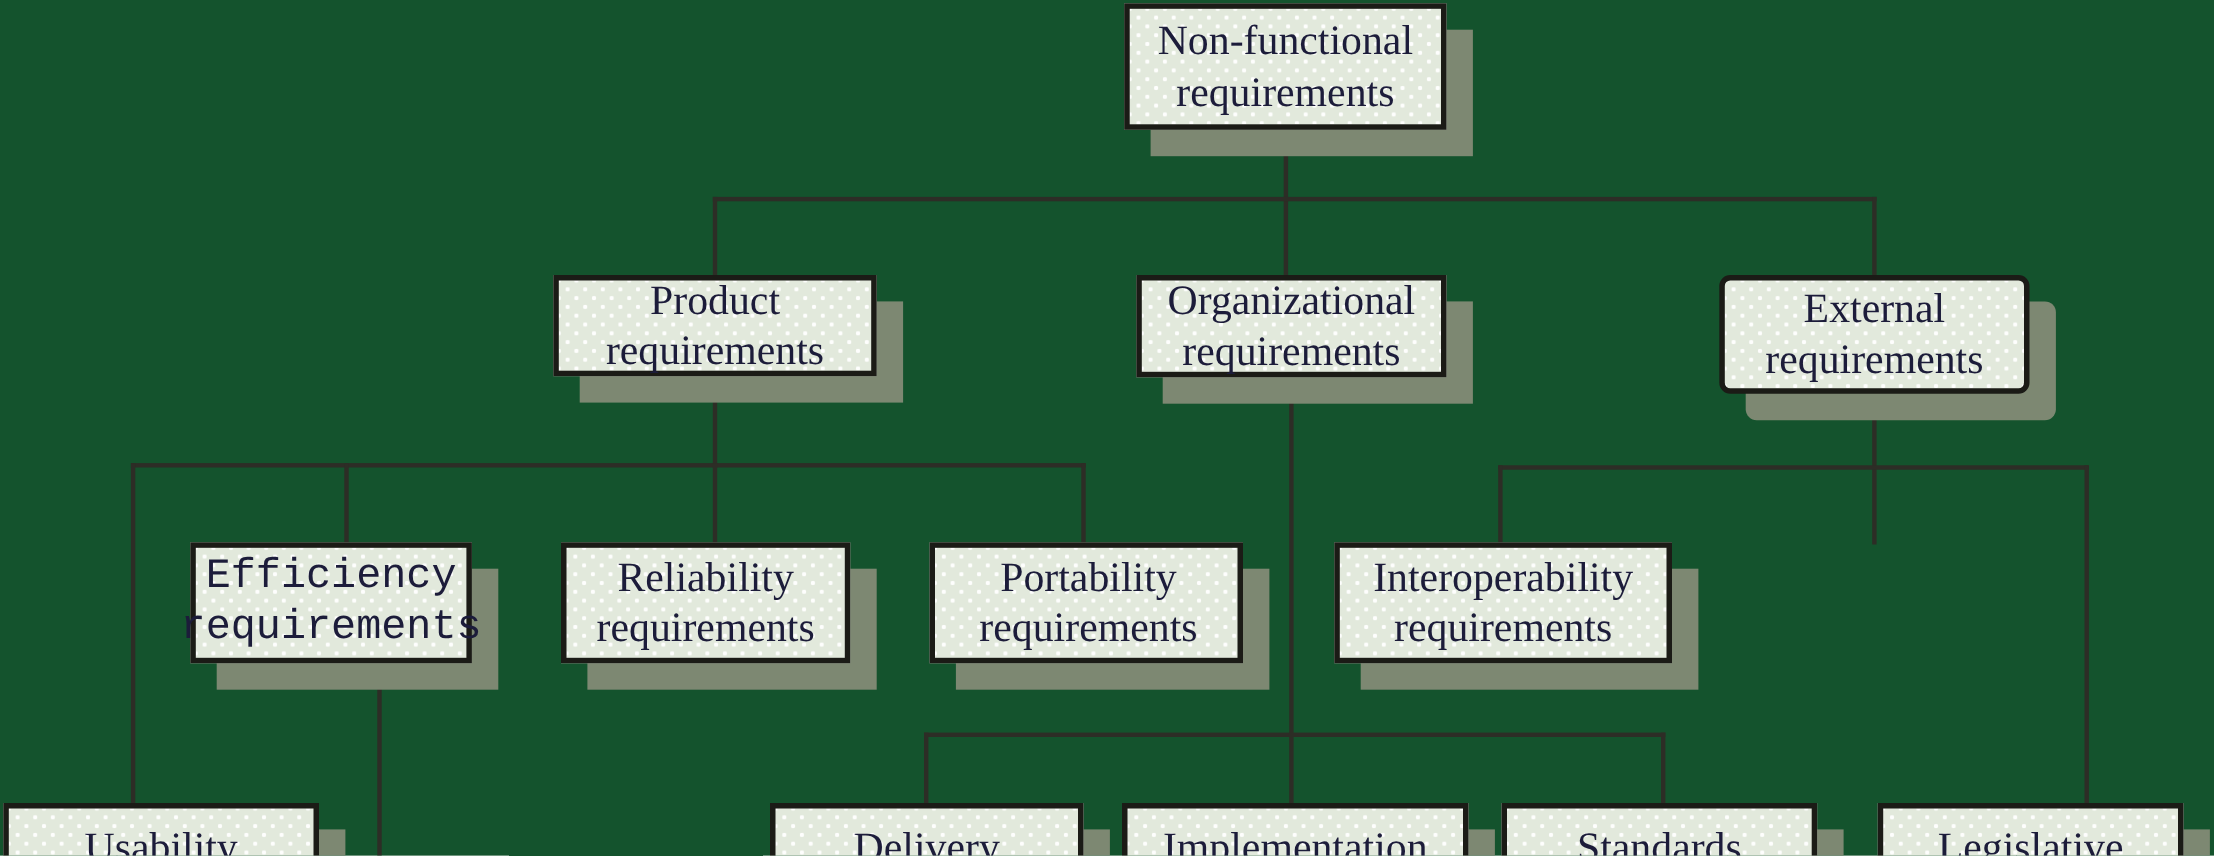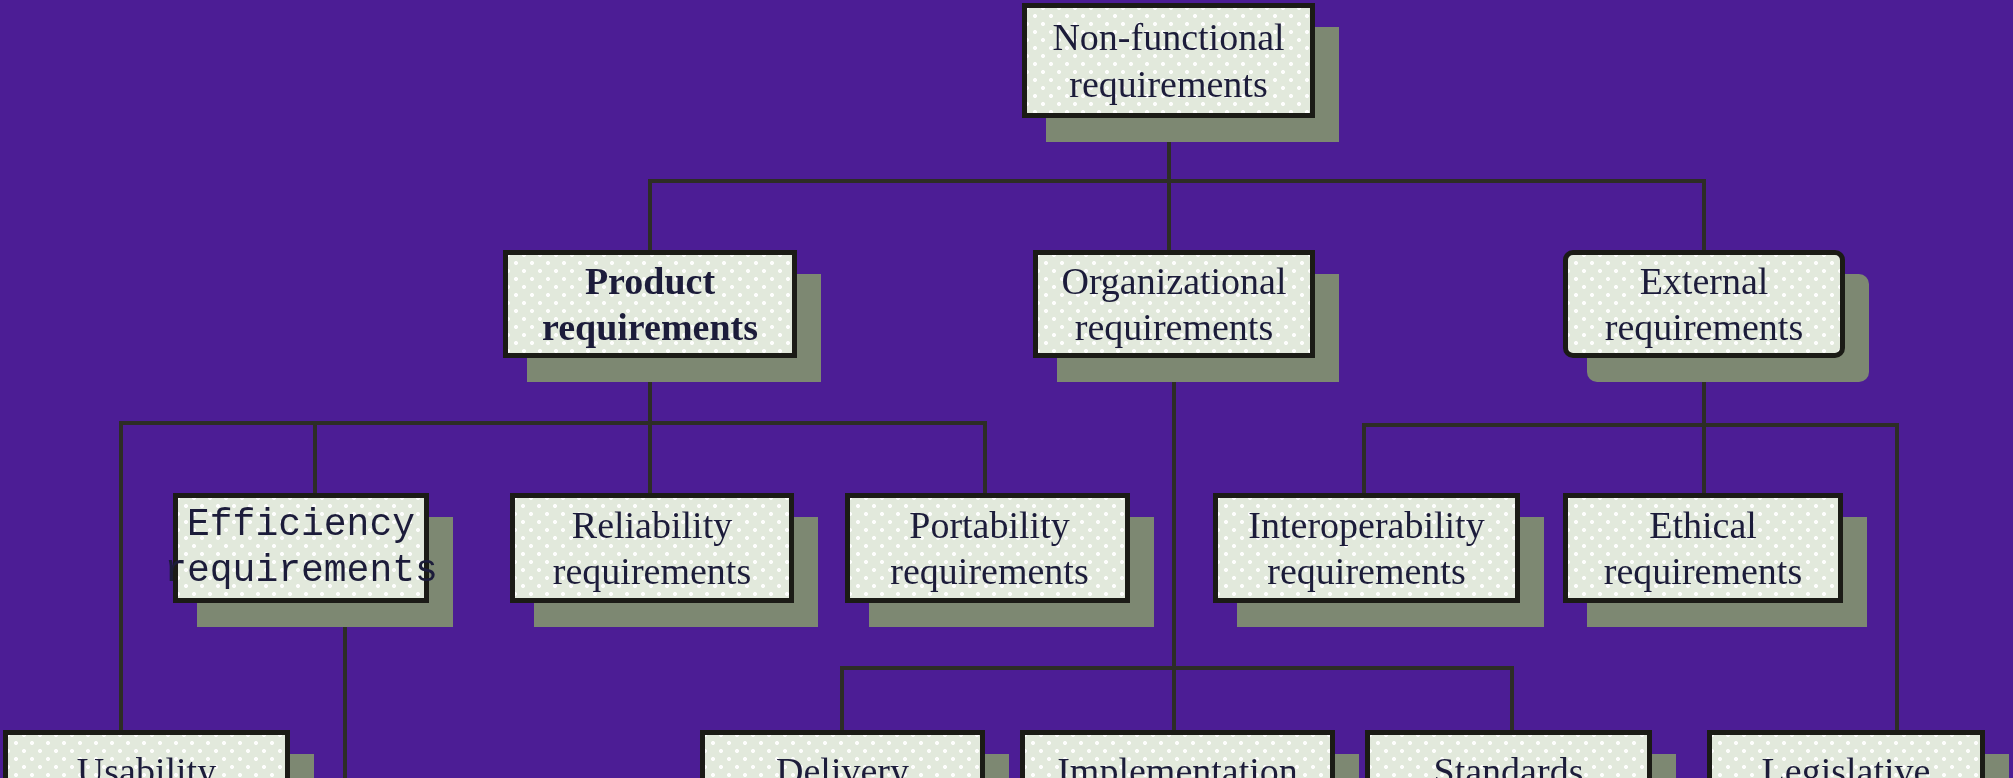--- a/index.html
+++ b/index.html
@@ -1,20 +1,20 @@
 <!DOCTYPE html>
 <html><head>
 <meta charset="utf-8">
 <style>
   html,body{margin:0;padding:0;background:#ffffff;}
   #canvas{
     position:relative;
     width:2013px;height:778px;
     overflow:hidden;
-    background:#4c1d95;
+    background:#14532d;
     font-family:"Liberation Serif","DejaVu Serif",serif;
   }
   
   .node{
     position:absolute;
     box-sizing:border-box;
     border:5px solid #1b1b16;
     background-color:#e2e9dc;
     background-image:
       radial-gradient(circle, rgba(255,255,255,.95) 1.7px, rgba(255,255,255,0) 2.3px),
@@ -24,25 +24,25 @@
     box-shadow:24px 24px 0 #7d8872;
     display:flex;align-items:center;justify-content:center;
     text-align:center;
     color:#1c1c3a;
     font-size:38px;line-height:1.22;
     padding:2px 8px;
   }
   .node.bottom{align-items:flex-start;padding-top:13px;}
   
   .n-nonfunctional {left:1022px;top:3px;  width:293px;height:115px;}
-  .n-product       {left:503px; top:250px;width:294px;height:108px;font-weight:bold;}
-  .n-organizational{left:1033px;top:250px;width:282px;height:108px;}
+  .n-product       {left:503px; top:250px;width:294px;height:92px;}
+  .n-organizational{left:1033px;top:250px;width:282px;height:93px;}
   .n-external      {left:1563px;top:250px;width:282px;height:108px;border-radius:10px;}
   .n-efficiency    {left:173px; top:493px;width:256px;height:110px;font-family:Liberation Mono, monospace;}
-  .n-reliability   {left:510px; top:493px;width:284px;height:110px;}
+  .n-reliability   {left:510px; top:493px;width:263px;height:110px;}
   .n-portability   {left:845px; top:493px;width:285px;height:110px;padding-left:12px;}
   .n-interoperability{left:1213px;top:493px;width:307px;height:110px;}
   .n-ethical       {left:1563px;top:493px;width:280px;height:110px;}
   .n-usability     {left:3px;   top:730px;width:287px;height:110px;}
   .n-delivery      {left:700px; top:730px;width:285px;height:110px;}
   .n-implementation{left:1020px;top:730px;width:315px;height:110px;}
   .n-standards     {left:1365px;top:730px;width:287px;height:110px;}
   .n-legislative   {left:1707px;top:730px;width:278px;height:110px;}
   
   .line{position:absolute;background:#2d2d26;}
@@ -117,23 +117,20 @@
   </div>
   <div class="node n-reliability">
     <span>Reliability requirements</span>
   </div>
   <div class="node n-portability">
     <span>Portability requirements</span>
   </div>
   <div class="node n-interoperability">
     <span>Interoperability requirements</span>
   </div>
-  <div class="node n-ethical">
-    <span>Ethical requirements</span>
-  </div>
   <div class="node bottom n-usability">
     <span>Usability</span>
   </div>
   <div class="node bottom n-delivery">
     <span>Delivery</span>
   </div>
   <div class="node bottom n-implementation">
     <span>Implementation</span>
   </div>
   <div class="node bottom n-standards">

